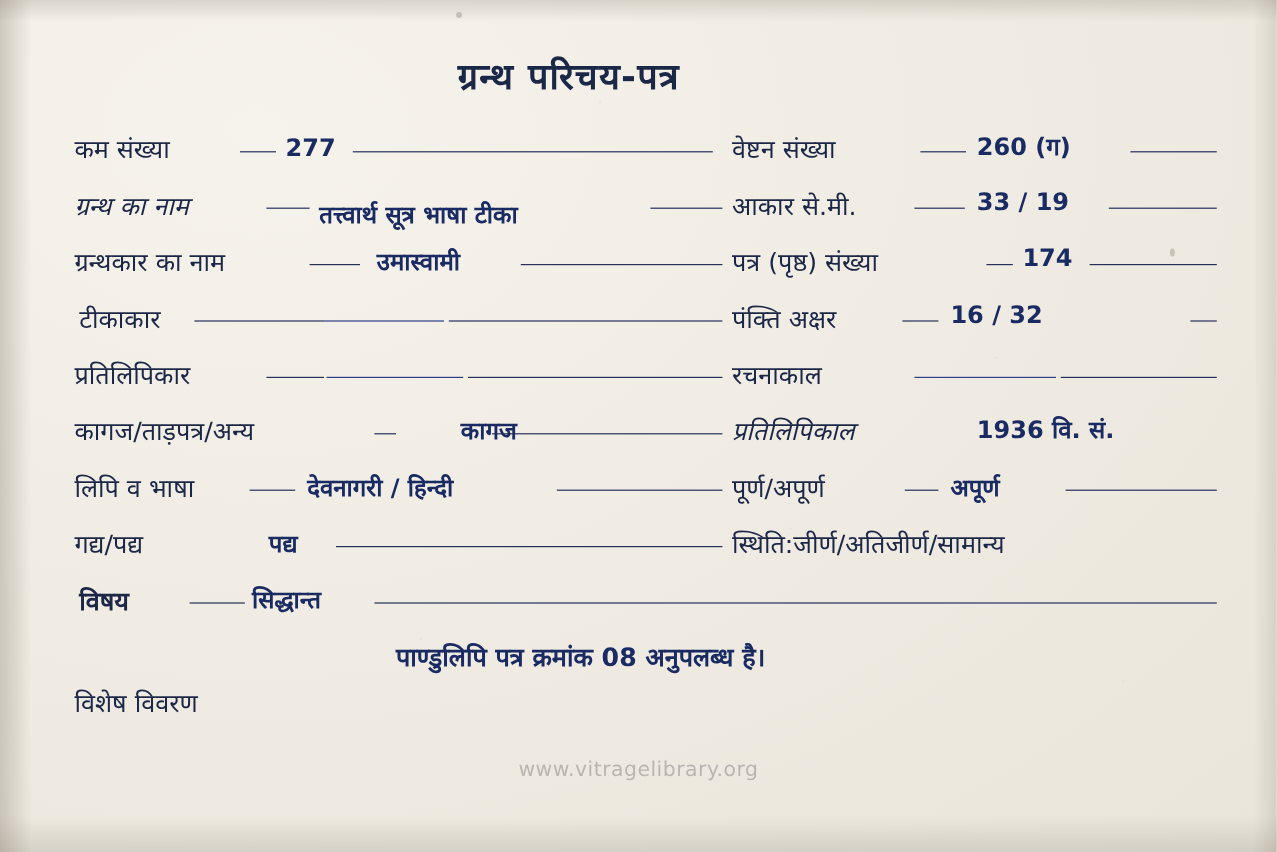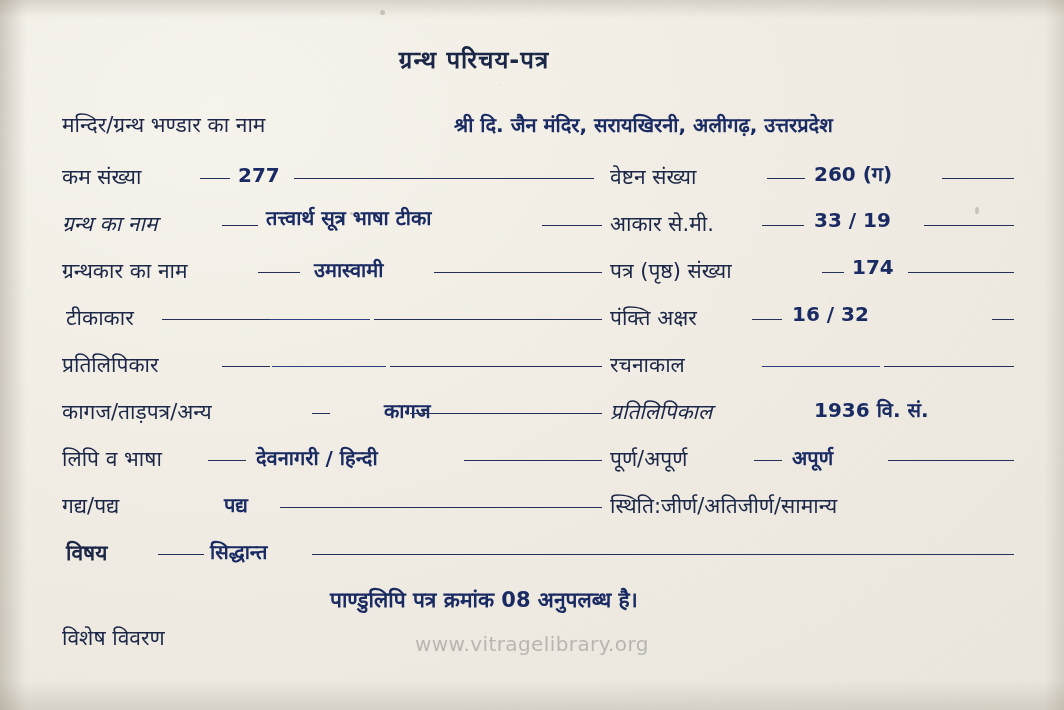--- a/index.html
+++ b/index.html
@@ -59,21 +59,21 @@
     background: linear-gradient(to left, rgba(120,110,95,0.18), rgba(120,110,95,0));
     pointer-events: none;
   }
 
   .title {
     position: absolute;
     top: 42px;
     left: 0;
     width: 948px;
     text-align: center;
-    font-size: 24px;
+    font-size: 30px;
     font-weight: 700;
     letter-spacing: 1px;
     color: #1b2747;
   }
 
   .form {
     position: absolute;
     left: 62px;
     top: 104px;
     width: 960px;
@@ -108,21 +108,21 @@
 
   .header-row .lbl { top: 6px; left: 0; }
   .header-row .val { top: 7px; }
 
   .watermark {
     position: absolute;
     left: 0;
     width: 1064px;
     top: 632px;
     text-align: center;
-    font-size: 20px;
+    font-size: 17px;
     color: rgba(120,120,120,0.45);
     letter-spacing: .4px;
   }
 
   .speck {
     position: absolute;
     background: rgba(130,120,105,0.35);
     border-radius: 50%;
     pointer-events: none;
   }
@@ -138,40 +138,36 @@
   <div class="edge-right"></div>
 
   <div class="speck" style="left:380px; top:10px; width:5px; height:5px;"></div>
   <div class="speck" style="left:975px; top:207px; width:4px; height:7px;"></div>
   <div class="speck" style="left:350px; top:212px; width:3px; height:3px;"></div>
 
   <div class="title">ग्रन्थ परिचय-पत्र</div>
 
   <div class="form">
 
-    <div class="row header-row" style="height:52px;">
-      <div class="lbl">मन्दिर/ग्रन्थ भण्डार का नाम</div>
-      <div class="val" style="left:392px; font-size:20px;">श्री दि. जैन मंदिर, सरायखिरनी, अलीगढ़, उत्तरप्रदेश</div>
-    </div>
 
     <div class="row" style="height:47px;">
       <div class="lbl" style="top:6px; left:0;">कम संख्या</div>
       <div class="rule" style="left:138px; top:22px; width:30px;"></div>
       <div class="val" style="top:7px; left:176px;">277</div>
       <div class="rule" style="left:232px; top:22px; width:300px;"></div>
       <div class="lbl" style="top:6px; left:548px;">वेष्टन संख्या</div>
       <div class="rule" style="left:705px; top:22px; width:38px;"></div>
       <div class="val" style="top:4px; left:752px;">260 (ग)</div>
       <div class="rule" style="left:880px; top:22px; width:72px;"></div>
     </div>
 
     <div class="row" style="height:47px;">
       <div class="lbl" style="top:6px; left:0;font-style:italic;">ग्रन्थ का नाम</div>
       <div class="rule" style="left:160px; top:22px; width:36px;"></div>
-      <div class="val" style="top:1px; left:204px;">तत्त्वार्थ सूत्र भाषा टीका</div>
+      <div class="val" style="top:14px; left:204px;">तत्त्वार्थ सूत्र भाषा टीका</div>
       <div class="rule" style="left:480px; top:22px; width:60px;"></div>
       <div class="lbl" style="top:6px; left:548px;">आकार से.मी.</div>
       <div class="rule" style="left:700px; top:22px; width:42px;"></div>
       <div class="val" style="top:5px; left:752px;">33 / 19</div>
       <div class="rule" style="left:862px; top:22px; width:90px;"></div>
     </div>
 
     <div class="row" style="height:47px;">
       <div class="lbl" style="top:6px; left:0;">ग्रन्थकार का नाम</div>
       <div class="rule" style="left:196px; top:22px; width:42px;"></div>

